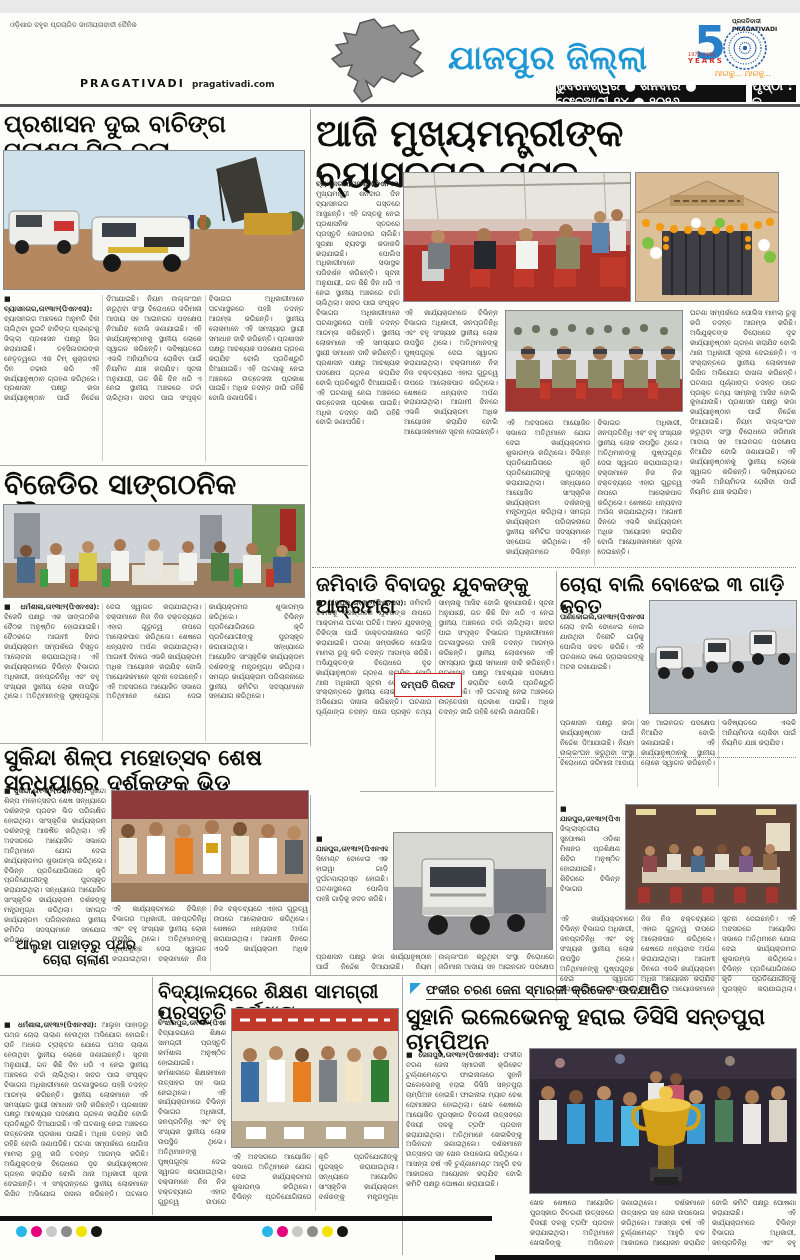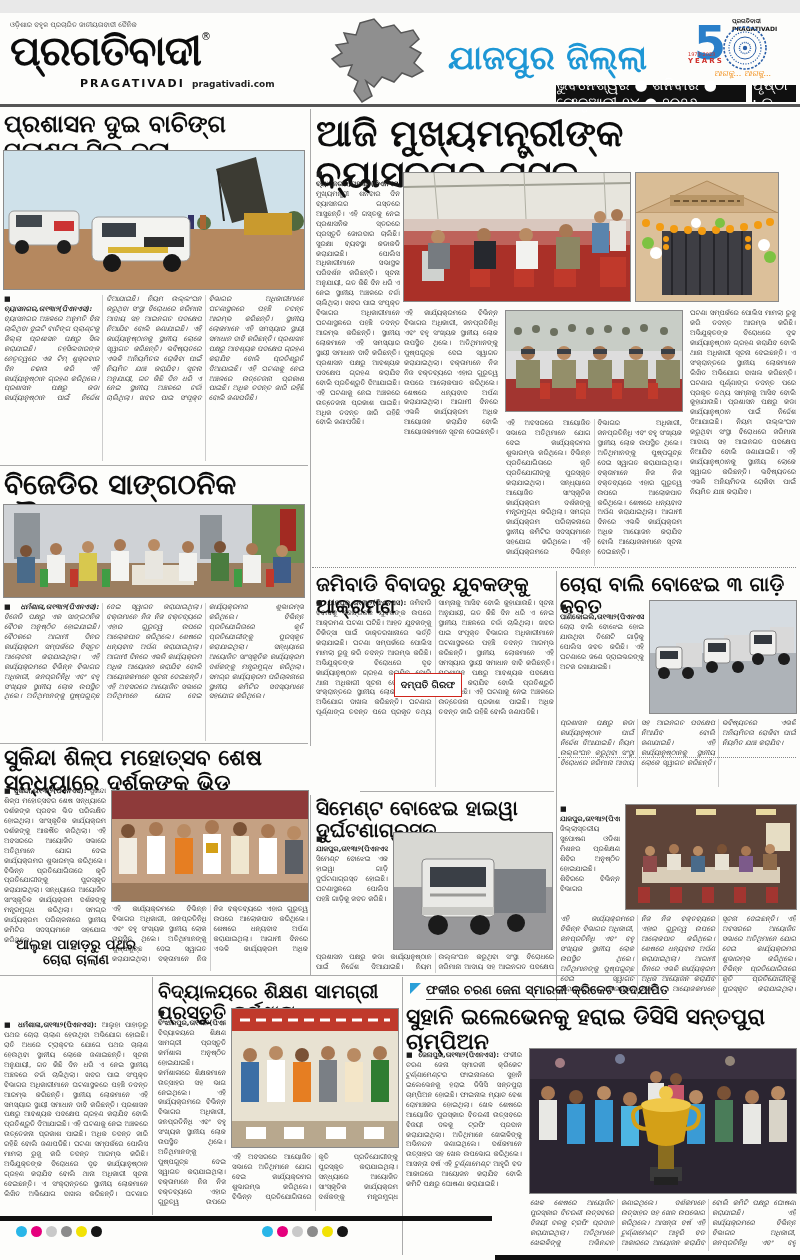--- a/index.html
+++ b/index.html
@@ -6,21 +6,21 @@
   .page{position:relative;width:800px;height:1260px;background:#fdfdfb;margin:13px auto;
         font-family:"DejaVu Sans","Liberation Sans",sans-serif;overflow:hidden;}
   .abs{position:absolute;}
   
   .tagline{font-size:7px;color:#333;}
   .logo-odia{font-size:41px;font-weight:bold;color:#0c0c0c;letter-spacing:-1px;line-height:1;}
   .logo-reg{font-size:10px;vertical-align:top;}
   .logo-latin{font-size:11px;font-weight:bold;color:#111;letter-spacing:2px;}
   .logo-site{font-size:9px;font-weight:bold;color:#222;}
   .district-title{font-size:33px;font-weight:bold;color:#1e97d5;line-height:1;}
-  .datebar{background:#101010;color:#fff;font-size:15px;display:flex;align-items:center;justify-content:center;}
+  .datebar{background:#101010;color:#fff;font-size:13px;display:flex;align-items:center;justify-content:center;font-weight:bold;}
   .rule-h{background:#555;}
   .hairline-v{background:#aaa;width:1px;}
   .hairline-h{background:#aaa;height:1px;}
   .dotline-h{border-top:1px dotted #888;height:0;}
   
   .anniv-brand{font-size:6px;font-weight:bold;color:#111;}
   .anniv-five{font-size:46px;font-weight:bold;color:#2a7fc9;line-height:.9;}
   .anniv-years{font-size:7px;font-weight:bold;color:#d0322d;letter-spacing:2px;}
   .anniv-range{font-size:5px;color:#d0322d;}
   .anniv-slogan{font-size:8px;font-style:italic;color:#f08300;}
@@ -31,39 +31,36 @@
   .hl-bjd{font-size:28px;}
   .hl-md{font-size:22px;}
   .hl-sm{font-size:20px;}
   .hl-xs{font-size:13.5px;text-align:center;}
   .hl-cricket{font-size:22px;}
   .flow{font-size:7px;line-height:1.42;text-align:justify;color:#1c1c1c;overflow:hidden;
         column-gap:7px;column-rule:1px solid #ccc;}
   .flow span.seg::after{content:" ";}
   .dl{font-weight:bold;}
   .dl::before{content:"■ ";}
-  .cols1{column-count:1;}.cols2{column-count:2;}.cols3{column-count:3;font-style:italic;}
+  .cols1{column-count:1;}.cols2{column-count:2;}.cols3{column-count:3;}
   .ph{outline:1px solid #8a8a8a;overflow:hidden;background:#ddd;}
   .redbox{border:1.5px solid #d0241c;background:#fff;display:flex;align-items:center;justify-content:center;
           font-size:9.5px;font-weight:bold;color:#111;z-index:3;}
   .kicker{font-size:12.5px;font-weight:bold;color:#111;border-bottom:1px solid #444;padding-bottom:2px;}
   .kick-tri{width:0;height:0;border-top:11px solid #2a9fd8;border-right:11px solid transparent;display:inline-block;margin-right:5px;}
   .endbar{background:#111;}
   .cmyk{display:flex;gap:4px;}
   .cmyk i{width:11px;height:11px;border-radius:50%;display:block;}
 </style>
 </head>
 <body>
 
 <div class="page">
 
   <div class="abs tagline" style="left:10px;top:8px;">ଓଡ଼ିଶାର ବହୁଳ ପ୍ରଚାରିତ ଜାତୀୟତାବାଦୀ ଦୈନିକ</div>
-  <div class="abs" style="left:10px;top:18px;">
-    <span class="logo-odia">ପ୍ରଗତିବାଦୀ</span><span class="logo-reg">®</span>
-  </div>
   <div class="abs logo-latin" style="left:80px;top:64px;">PRAGATIVADI</div>
   <div class="abs logo-site" style="left:192px;top:66px;">pragativadi.com</div>
 
   <div class="abs" style="left:322px;top:4px;">
     <svg width="118" height="86" viewBox="0 0 118 86">
       <path d="M38,6 L52,2 60,11 72,8 79,16 91,13 97,22 88,30 99,36 92,46 101,54 90,60 80,56 72,65 60,60 52,70 44,64 50,79 40,85 32,74 36,64 26,58 30,48 18,50 10,42 20,36 14,28 26,26 22,16 34,18 Z" fill="#8f8f8f" stroke="#575757" stroke-width="1.5"></path>
     </svg>
   </div>
 
   <div class="abs district-title" style="left:448px;top:28px;">ଯାଜପୁର ଜିଲ୍ଲା</div>
@@ -381,21 +378,20 @@
         <circle cx="182" cy="42" r="7" fill="#b98b63"></circle>
           <rect x="173" y="49" width="18" height="34" fill="#5b5f66"></rect>
       </g>
       <rect y="92" width="196" height="18" fill="#9c7a5c"></rect>
     </svg>
   </div>
   <div class="abs flow cols2" style="left:112px;top:892px;width:196px;height:66px;">
     <span class="seg">ଏହି କାର୍ଯ୍ୟକ୍ରମରେ ବିଭିନ୍ନ ବିଭାଗର ଅଧିକାରୀ, ଜନପ୍ରତିନିଧି ଏବଂ ବହୁ ସଂଖ୍ୟକ ସ୍ଥାନୀୟ ଲୋକ ଉପସ୍ଥିତ ଥିଲେ। ଅତିଥିମାନଙ୍କୁ ପୁଷ୍ପଗୁଚ୍ଛ ଦେଇ ସ୍ୱାଗତ କରାଯାଇଥିଲା। ବକ୍ତାମାନେ ନିଜ ନିଜ ବକ୍ତବ୍ୟରେ ଏହାର ଗୁରୁତ୍ୱ ଉପରେ ଆଲୋକପାତ କରିଥିଲେ। ଶେଷରେ ଧନ୍ୟବାଦ ଅର୍ପଣ କରାଯାଇଥିଲା। ଆଗାମୀ ଦିନରେ ଏଭଳି କାର୍ଯ୍ୟକ୍ରମ ଅଧିକ ଆୟୋଜନ କରାଯିବ ବୋଲି ଆୟୋଜକମାନେ ସୂଚନା ଦେଇଛନ୍ତି।</span>
   </div>
 
-  <div class="abs hl hl-sm" style="left:316px;top:784px;width:238px;">ସିମେଣ୍ଟ ବୋଝେଇ ହାଇୱା ଦୁର୍ଘଟଣାଗ୍ରସ୍ତ</div>
   <div class="abs flow cols1" style="left:316px;top:822px;width:72px;height:136px;">
     <span class="seg dl">ଯାଜପୁର,ତା୧୩ା୨(ପିଏନଏସ):</span>
     <span class="seg">ସିମେଣ୍ଟ ବୋଝେଇ ଏକ ହାଇୱା ଗାଡ଼ି ଦୁର୍ଘଟଣାଗ୍ରସ୍ତ ହୋଇଛି। ଘଟଣାସ୍ଥଳରେ ପୋଲିସ ପହଞ୍ଚି ଗାଡ଼ିକୁ ଜବତ କରିଛି।</span>
   </div>
   <div class="abs ph" style="left:394px;top:820px;width:158px;height:116px;">
     <svg width="158" height="116" viewBox="0 0 158 116">
       <rect width="158" height="54" fill="#d8d8d3"></rect>
       <rect y="54" width="158" height="62" fill="#98989a"></rect>
       <rect x="100" y="36" width="52" height="44" fill="#7b7f84"></rect>
       <rect x="28" y="26" width="72" height="58" rx="4" fill="#e9e9e6" stroke="#8a8a8a"></rect>

